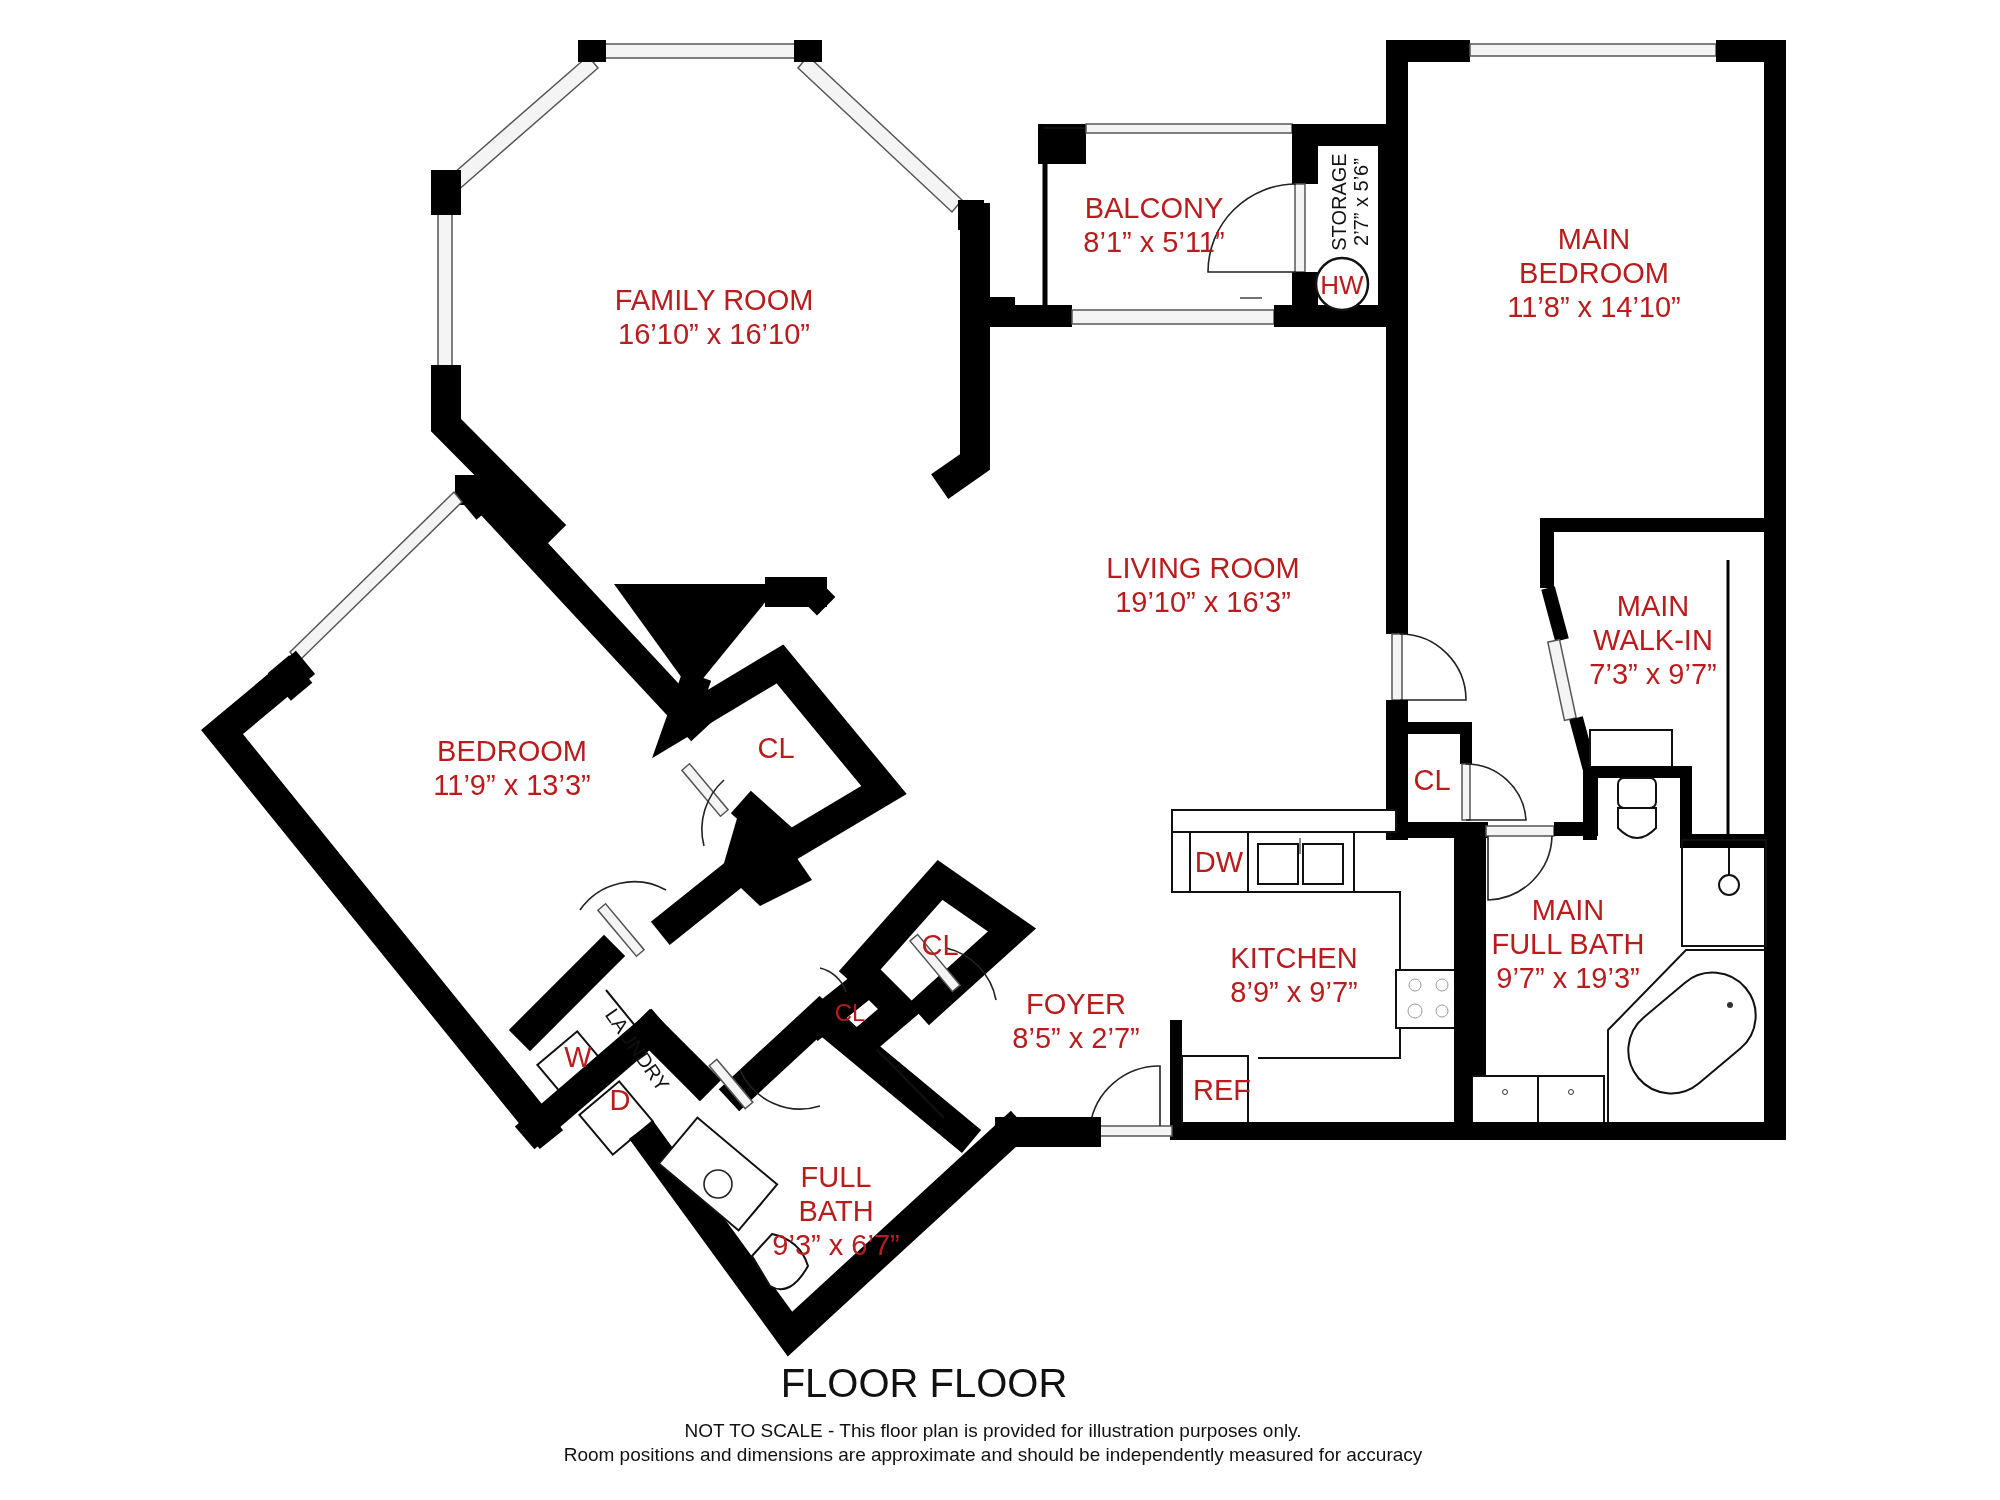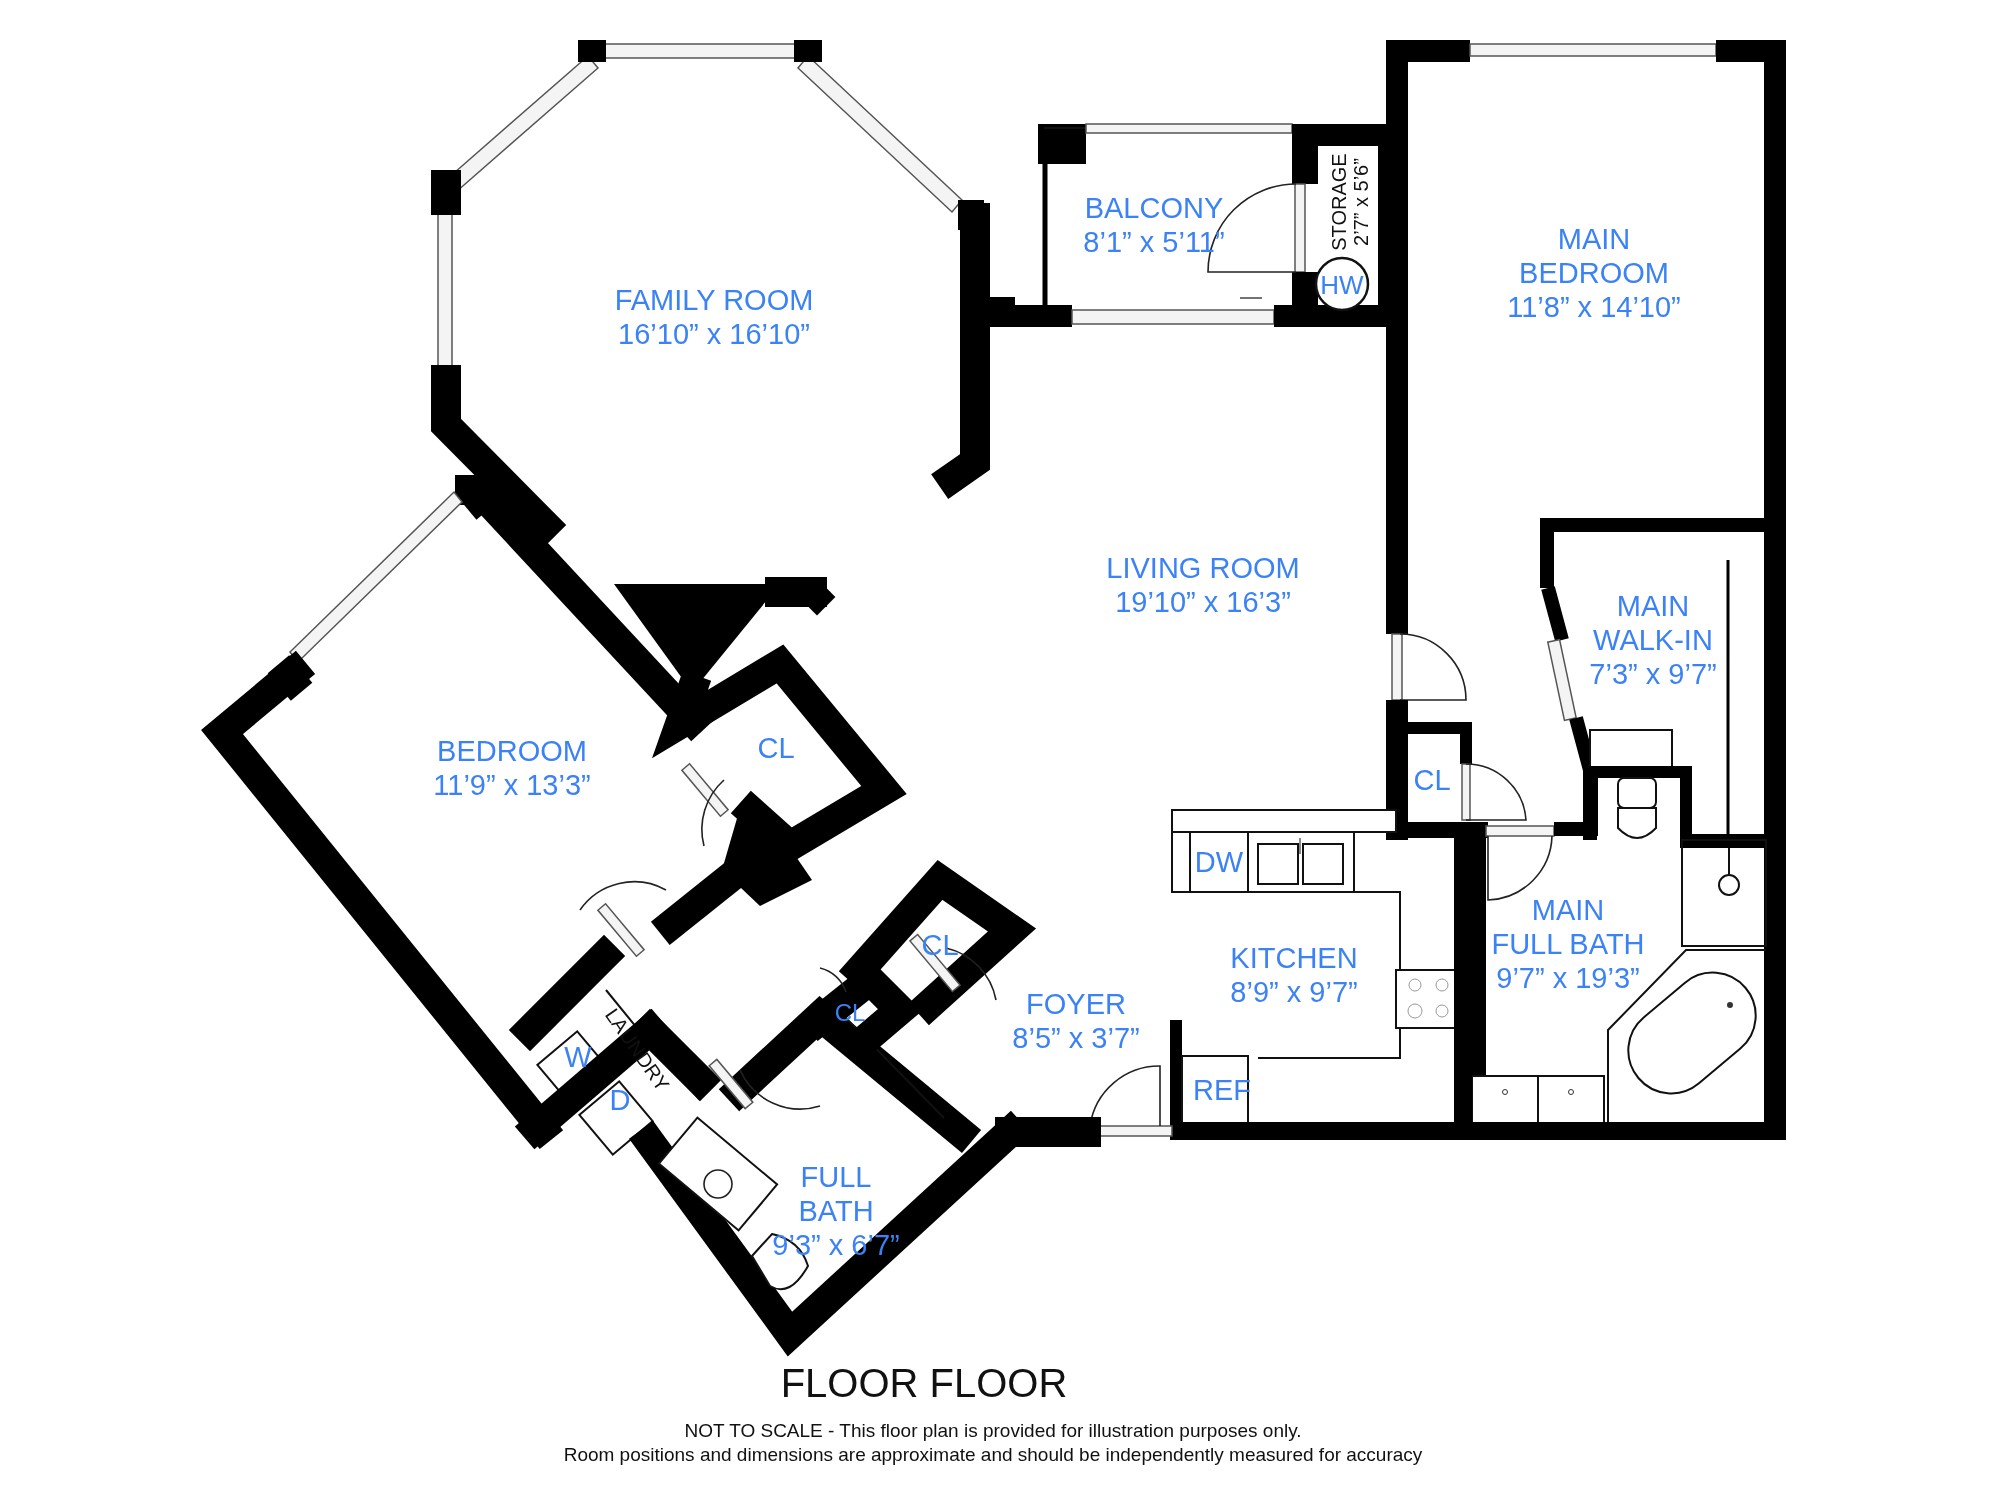--- a/index.html
+++ b/index.html
@@ -5,21 +5,21 @@
   html, body { margin: 0; padding: 0; background: #ffffff; }
   body { width: 2000px; height: 1500px; position: relative; overflow: hidden;
          font-family: "Liberation Sans", sans-serif; color: #111; }
   #plan { position: absolute; left: 0; top: 0; width: 2000px; height: 1500px; }
   .wall { fill: #000; }
   .wline { stroke: #000; stroke-width: 30; fill: none; stroke-linejoin: miter; stroke-linecap: square; }
   .thin { stroke: #111; stroke-width: 2; fill: #fff; }
   .thin-nf { stroke: #111; stroke-width: 2; fill: none; }
   .door-arc { stroke: #222; stroke-width: 1.6; fill: none; }
   .win { stroke: #555; stroke-width: 1.5; fill: #f4f4f4; }
-  .lbl { position: absolute; text-align: center; font-size: 29px; line-height: 34px; color: #3b82f6;
+  .lbl { position: absolute; text-align: center; font-size: 29px; line-height: 34px; color: #b91c1c;
          transform: translate(-50%, -50%); white-space: nowrap; }
   .lbl .n, .lbl .d { display: block; }
   .small { font-size: 27px; }
   .vert { position: absolute; transform: translate(-50%,-50%) rotate(-90deg); font-size: 20px; line-height: 22px;
           text-align: center; white-space: nowrap; }
   .diag { position: absolute; font-size: 20px; transform: translate(-50%,-50%) rotate(55deg); white-space: nowrap; }
   .title { position: absolute; left: 924px; top: 1383px; transform: translate(-50%,-50%); font-size: 40px; }
   .disc { position: absolute; left: 993px; transform: translateX(-50%); font-size: 19px; white-space: nowrap; }
 </style>
 </head>
@@ -248,21 +248,21 @@
 <div class="lbl" style="left:1222px; top:1090px;">REF</div>
 
 <div class="lbl" style="left:1568px; top:944px;">
   <span class="n">MAIN</span>
   <span class="n">FULL BATH</span>
   <span class="d">9’7” x 19’3”</span>
 </div>
 
 <div class="lbl" style="left:1076px; top:1021px;">
   <span class="n">FOYER</span>
-  <span class="d">8’5” x 3’7”</span>
+  <span class="d">8’5” x 2’7”</span>
 </div>
 
 <div class="lbl" style="left:836px; top:1167px;margin-top:44px;">
   <span class="n">FULL</span>
   <span class="n">BATH</span>
   <span class="d">9’3” x 6’7”</span>
 </div>
 
 <div class="diag" style="left:637px; top:1050px;">LAUNDRY</div>
 <div class="lbl" style="left:578px; top:1057px;">W</div>

